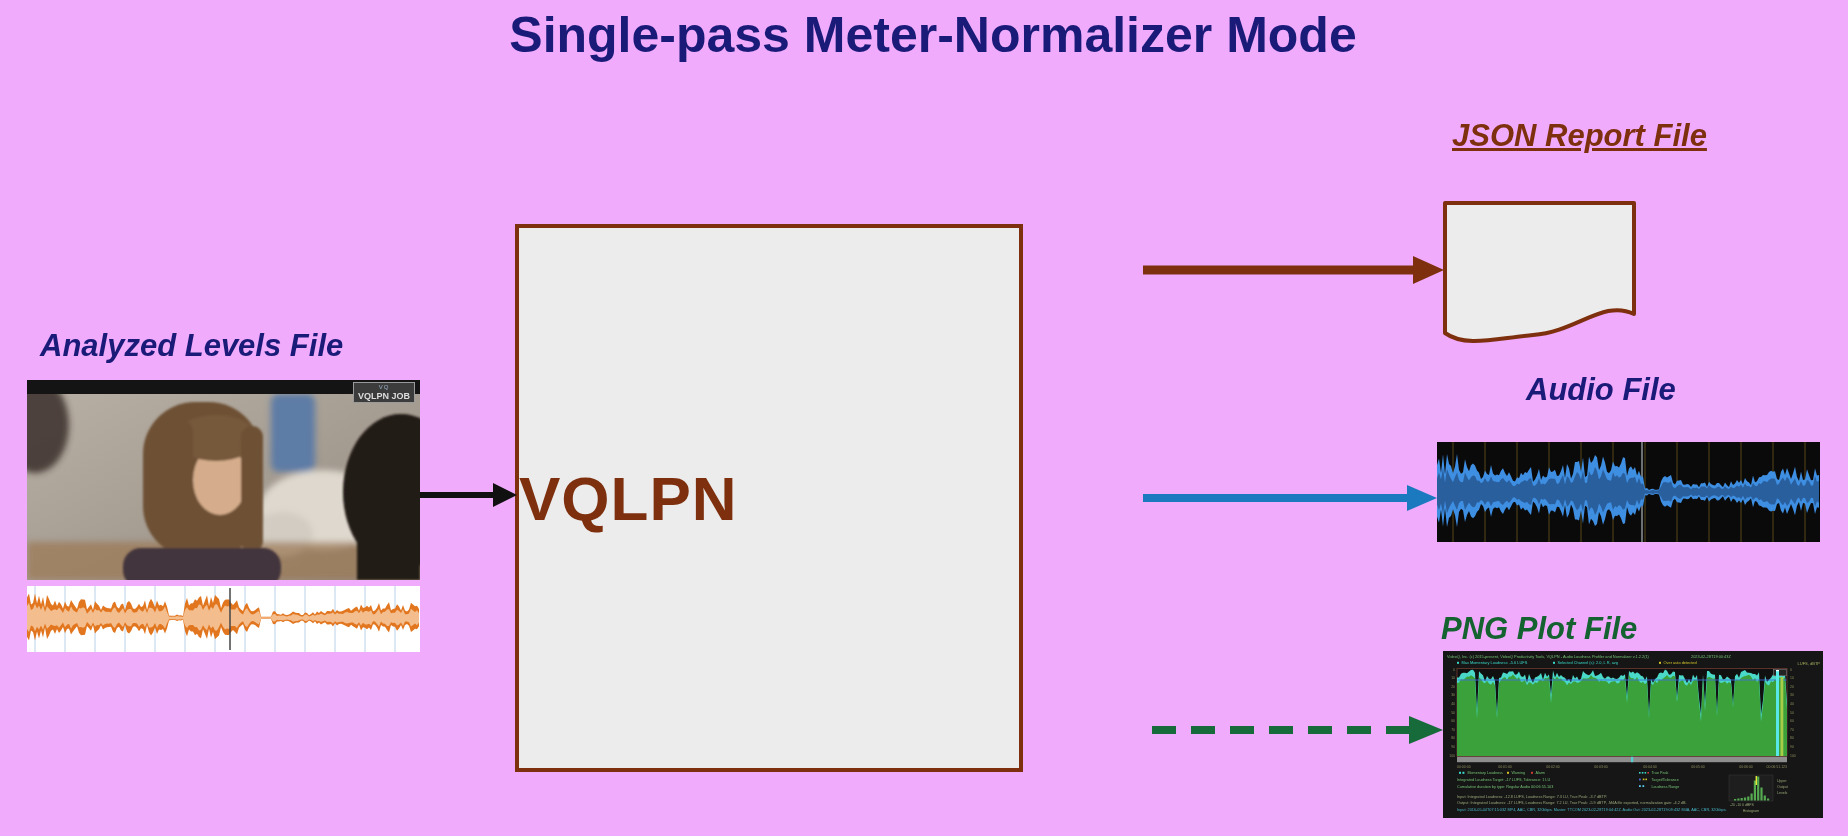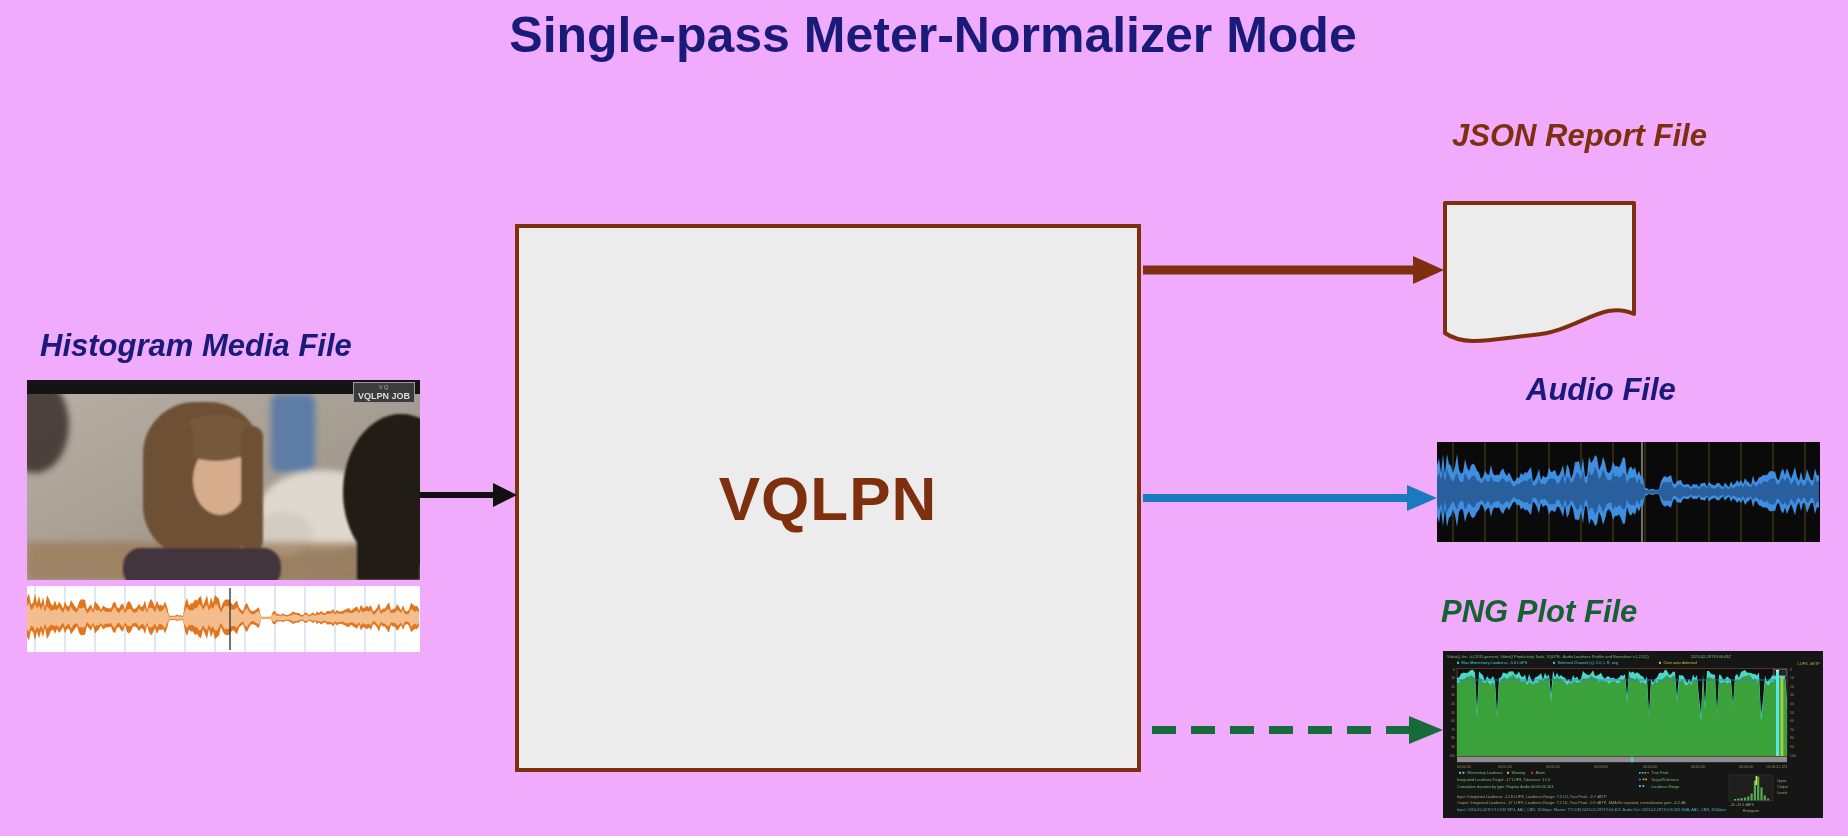--- a/index.html
+++ b/index.html
@@ -14,42 +14,42 @@
   .title{position:absolute;left:0;top:6px;width:100%;text-align:center;
          font-size:50px;font-weight:bold;color:var(--navy);margin:0;}
   .file-label{position:absolute;font-size:31px;font-weight:bold;font-style:italic;white-space:nowrap;}
   .c-navy{color:var(--navy);} .c-brown{color:var(--brown);} .c-green{color:var(--green-label);}
   .thumb{position:absolute;left:27px;top:380px;width:393px;height:200px;}
   .thumb svg{display:block;}
   .badge{position:absolute;top:2px;right:5px;background:#3c3c3c;border:1px solid #9a9a9a;
          color:#ddd;font-size:9px;font-weight:bold;padding:1px 4px;line-height:1.15;text-align:center;}
   .badge .micro{display:block;font-size:6px;color:#9ab0c8;font-weight:normal;letter-spacing:1px;}
   .wave-orange{position:absolute;left:27px;top:586px;}
-  .vq-box{position:absolute;left:515px;top:224px;width:626px;height:548px;background:var(--box-fill);
-          border:4px solid var(--brown);box-sizing:border-box;display:flex;align-items:center;justify-content:center;}
+  .vq-box{position:absolute;left:515px;top:224px;width:508px;height:548px;background:var(--box-fill);
+          border:4px solid var(--brown);box-sizing:border-box;display:flex;align-items:center;}
   .vq-box span{font-size:62px;font-weight:bold;color:var(--brown);letter-spacing:1px;}
   .arrows{position:absolute;left:0;top:0;pointer-events:none;}
   .st-black{stroke:#101010;} .fl-black{fill:#101010;}
   .st-brown{stroke:var(--brown);} .fl-brown{fill:var(--brown);}
   .st-blue{stroke:var(--blue);} .fl-blue{fill:var(--blue);}
   .st-green{stroke:var(--green);} .fl-green{fill:var(--green);}
   .doc-icon{position:absolute;left:1442px;top:200px;}
   .doc-path{fill:var(--box-fill);stroke:var(--brown);stroke-width:4;stroke-linejoin:round;}
   .wave-blue{position:absolute;left:1437px;top:442px;}
   .plot{position:absolute;left:1443px;top:651px;}
   .plot text{font-family:"Liberation Sans",sans-serif;}
 </style>
 </head>
 <body>
 
 <div class="canvas">
 
   <h1 class="title">Single-pass Meter-Normalizer Mode</h1>
 
-  <div class="file-label c-navy" style="left:40px;top:328px;">Histogram Media File</div>
+  <div class="file-label c-navy" style="left:40px;top:328px;">Analyzed Levels File</div>
 
   <div class="thumb">
     <svg width="393" height="200" viewBox="0 0 393 200">
       <defs>
         <filter id="b1">
             <feGaussianBlur stdDeviation="1"></feGaussianBlur>
           </filter>
         <filter id="b3">
             <feGaussianBlur stdDeviation="3"></feGaussianBlur>
           </filter>
@@ -124,21 +124,21 @@
     <g>
       <line x1="1143" y1="498" x2="1411" y2="498" class="st-blue" stroke-width="8"></line>
       <polygon points="1407,485 1437,498 1407,511" class="fl-blue"></polygon>
     </g>
     <g>
       <line x1="1152" y1="730" x2="1412" y2="730" class="st-green" stroke-width="8" stroke-dasharray="24 15"></line>
       <polygon points="1409,716 1443,730 1409,744" class="fl-green"></polygon>
     </g>
   </svg>
 
-  <div class="file-label c-brown" style="left:1452px;top:118px;">JSON Report File</div>
+  <div class="file-label c-brown" style="left:1452px;top:118px;text-decoration:underline;">JSON Report File</div>
   <svg class="doc-icon" width="196" height="152" viewBox="0 0 196 152">
     <path class="doc-path" d="M3,3 H192 V114 C161,99 135,132 91,135 C55,138 24,148 3,133 Z"></path>
   </svg>
 
   <div class="file-label c-navy" style="left:1526px;top:372px;">Audio File</div>
   <svg class="wave-blue" width="383" height="100">
     <rect width="383" height="100" fill="#0a0a0a"></rect>
     <g id="bg2">
         <line x1="16" y1="0" x2="16" y2="100" stroke="#564617" stroke-width="1"></line>
         <line x1="48" y1="0" x2="48" y2="100" stroke="#564617" stroke-width="1"></line>
@@ -151,21 +151,21 @@
         <line x1="272" y1="0" x2="272" y2="100" stroke="#564617" stroke-width="1"></line>
         <line x1="304" y1="0" x2="304" y2="100" stroke="#564617" stroke-width="1"></line>
         <line x1="336" y1="0" x2="336" y2="100" stroke="#564617" stroke-width="1"></line>
         <line x1="368" y1="0" x2="368" y2="100" stroke="#564617" stroke-width="1"></line>
       </g>
     <line x1="205" y1="0" x2="205" y2="100" stroke="#cfd8df" stroke-width="1"></line>
     <polygon id="bw1" style="fill:var(--wave-blue)" points="0,23.2 2,16.6 4,30.9 6,12.2 8,32.5 10,12.0 12,22.1 14,24.1 16,31.2 18,24.6 20,11.9 22,28.1 24,31.8 26,30.2 28,17.3 30,25.1 32,29.2 34,23.3 36,21.4 38,23.6 40,28.6 42,30.8 44,36.9 46,34.9 48,28.4 50,31.9 52,33.0 54,23.1 56,31.6 58,33.5 60,32.4 62,33.3 64,28.8 66,26.2 68,31.1 70,33.9 72,30.2 74,34.3 76,38.7 78,39.4 80,35.3 82,36.3 84,30.7 86,33.3 88,29.9 90,31.1 92,27.8 94,24.9 96,39.7 98,37.5 100,33.3 102,26.7 104,38.1 106,33.5 108,35.6 110,34.7 112,25.3 114,30.0 116,29.6 118,27.7 120,33.9 122,33.6 124,29.1 126,23.1 128,35.9 130,22.0 132,26.2 134,36.4 136,31.9 138,20.0 140,20.0 142,18.9 144,29.8 146,15.5 148,35.1 150,33.7 152,14.5 154,21.0 156,18.4 158,13.1 160,15.2 162,28.1 164,23.7 166,14.4 168,20.5 170,29.7 172,31.3 174,28.3 176,19.5 178,24.2 180,23.9 182,25.4 184,21.4 186,15.3 188,16.1 190,33.8 192,26.5 194,24.2 196,27.9 198,24.9 200,33.4 202,28.7 204,34.7 206,34.5 208,46.5 210,46.0 212,48.0 214,47.0 216,46.8 218,47.8 220,47.7 222,47.3 224,39.6 226,35.6 228,34.0 230,35.5 232,34.3 234,32.9 236,40.7 238,42.6 240,38.8 242,38.4 244,38.1 246,42.6 248,42.8 250,42.1 252,42.6 254,45.0 256,42.1 258,42.6 260,42.5 262,45.2 264,41.3 266,41.2 268,40.6 270,44.9 272,39.7 274,41.9 276,43.1 278,43.5 280,40.9 282,41.1 284,43.3 286,45.3 288,40.5 290,43.2 292,44.9 294,39.2 296,43.0 298,41.6 300,38.1 302,40.7 304,37.9 306,42.2 308,35.9 310,39.2 312,40.5 314,43.1 316,33.4 318,40.3 320,39.3 322,35.3 324,34.9 326,33.1 328,33.2 330,32.9 332,29.9 334,28.8 336,29.7 338,29.3 340,37.0 342,37.9 344,29.8 346,26.5 348,33.1 350,26.1 352,31.2 354,36.9 356,31.6 358,24.7 360,35.1 362,39.0 364,29.4 366,38.0 368,37.4 370,27.2 372,32.9 374,38.2 376,37.9 378,26.2 380,33.5 382,32.9 382,65.8 380,65.2 378,71.9 376,61.2 374,60.9 372,65.8 370,71.0 368,61.6 366,61.0 364,69.0 362,60.1 360,63.7 358,73.3 356,66.9 354,62.1 352,67.3 350,72.0 348,65.6 346,71.6 344,68.6 342,61.1 340,62.0 338,69.1 336,68.7 334,69.5 332,68.5 330,65.7 328,65.4 326,65.5 324,63.9 322,63.5 320,59.8 318,59.0 316,65.2 314,56.3 312,58.7 310,60.0 308,62.9 306,57.2 304,61.1 302,58.6 300,60.9 298,57.8 296,56.4 294,59.9 292,54.7 290,56.3 288,58.7 286,54.3 284,56.2 282,58.2 280,58.4 278,56.0 276,56.4 274,57.4 272,59.4 270,54.7 268,58.7 266,58.1 264,58.0 262,54.4 260,56.9 258,56.8 256,57.3 254,54.6 252,56.8 250,57.3 248,56.6 246,56.8 244,60.9 242,60.6 240,60.3 238,56.8 236,58.5 234,65.7 232,64.4 230,63.3 228,64.7 226,63.2 224,59.6 222,52.5 220,52.1 218,52.0 216,52.9 214,52.7 212,51.8 210,53.6 208,53.2 206,64.2 204,64.1 202,69.6 200,65.3 198,73.1 196,70.3 194,73.7 192,71.6 190,64.9 188,81.2 186,82.0 184,76.3 182,72.6 180,74.0 178,73.7 176,78.1 174,70.0 172,67.2 170,68.7 168,77.1 166,82.7 164,74.2 162,70.1 160,82.0 158,84.0 156,79.1 154,76.7 152,82.6 150,65.0 148,63.7 146,81.8 144,68.6 142,78.6 140,77.6 138,77.6 136,66.7 134,62.6 132,71.9 130,75.8 128,63.0 126,74.7 124,69.2 122,65.1 120,64.8 118,70.5 116,68.8 114,68.4 112,72.7 110,64.1 108,63.2 106,65.2 104,61.0 102,71.4 100,65.3 98,61.5 96,59.5 94,73.1 92,70.4 90,67.4 88,68.5 86,65.4 84,67.7 82,62.6 80,63.5 78,59.8 76,60.4 74,64.4 72,68.2 70,64.8 68,67.4 66,71.9 64,69.5 62,65.3 60,66.2 58,65.2 56,66.9 54,74.7 52,65.6 50,66.7 48,69.9 46,63.9 44,62.0 42,67.7 40,69.7 38,74.3 36,76.3 34,74.6 32,69.1 30,72.9 28,80.1 26,68.2 24,66.7 22,70.1 20,85.0 18,73.3 16,67.3 14,73.9 12,75.7 10,85.0 8,66.1 6,84.7 4,67.6 2,80.7 0,74.6"></polygon>
     <polygon id="bw2" style="fill:var(--wave-blue-dark)" points="0,36.4 2,30.4 4,37.6 6,25.8 8,40.7 10,27.0 12,32.6 14,36.8 16,40.3 18,35.0 20,30.6 22,38.1 24,40.2 26,40.1 28,30.6 30,34.9 32,38.6 34,35.3 36,33.4 38,34.0 40,38.8 42,38.5 44,41.3 46,40.0 48,36.0 50,39.7 52,39.5 54,34.6 56,38.9 58,39.5 60,39.9 62,40.2 64,37.3 66,35.9 68,38.8 70,40.6 72,37.9 74,40.9 76,44.1 78,43.9 80,41.5 82,42.4 84,40.2 86,39.2 88,38.0 90,39.5 92,36.8 94,36.1 96,43.4 98,43.7 100,41.6 102,36.4 104,42.6 106,41.5 108,42.6 110,40.1 112,37.0 114,36.6 116,36.8 118,36.7 120,41.9 122,41.2 124,36.8 126,32.9 128,42.4 130,34.3 132,36.0 134,40.9 136,39.7 138,34.3 140,30.1 142,32.3 144,37.6 146,28.3 148,41.1 150,40.7 152,29.1 154,33.5 156,31.8 158,25.0 160,28.9 162,37.4 164,34.2 166,27.6 168,32.3 170,37.3 172,38.2 174,38.8 176,30.3 178,34.9 180,33.2 182,35.8 184,34.6 186,30.7 188,31.9 190,41.3 192,37.1 194,35.8 196,35.8 198,34.7 200,41.5 202,35.8 204,42.1 206,41.5 208,48.2 210,48.0 212,48.7 214,48.4 216,47.8 218,48.6 220,48.6 222,48.1 224,44.5 226,40.4 228,40.1 230,40.6 232,40.7 234,39.3 236,45.0 238,46.3 240,44.2 242,42.8 244,42.8 246,45.3 248,45.2 250,45.0 252,45.6 254,47.3 256,45.4 258,46.1 260,45.5 262,47.0 264,44.4 266,44.6 268,44.6 270,46.6 272,43.2 274,45.2 276,46.2 278,46.5 280,45.2 282,44.6 284,46.5 286,46.9 288,44.2 290,46.3 292,46.9 294,44.4 296,46.3 298,45.4 300,43.4 302,44.7 304,42.5 306,45.8 308,41.2 310,44.2 312,44.0 314,45.4 316,41.0 318,43.8 320,44.2 322,41.1 324,42.2 326,39.4 328,39.1 330,40.2 332,37.9 334,36.4 336,36.5 338,36.8 340,43.1 342,41.8 344,37.8 346,35.5 348,39.2 350,34.7 352,37.2 354,42.8 356,39.6 358,36.6 360,42.4 362,44.0 364,39.1 366,43.7 368,43.5 370,37.9 372,39.1 374,43.6 376,43.6 378,34.1 380,39.9 382,38.4 382,60.7 380,59.3 378,64.6 376,55.9 374,55.8 372,60.0 370,61.1 368,56.0 366,55.8 364,60.0 362,55.6 360,57.0 358,62.3 356,59.6 354,56.6 352,61.8 350,64.1 348,60.0 346,63.3 344,61.2 342,57.5 340,56.3 338,62.2 336,62.4 334,62.5 332,61.2 330,59.0 328,60.0 326,59.7 324,57.2 322,58.2 320,55.4 318,55.7 316,58.3 314,54.2 312,55.5 310,55.3 308,58.1 306,53.8 304,56.9 302,54.9 300,56.0 298,54.2 296,53.4 294,55.2 292,52.9 290,53.4 288,55.3 286,52.9 284,53.2 282,55.0 280,54.5 278,53.2 276,53.5 274,54.4 272,56.3 270,53.2 268,54.9 266,55.0 264,55.1 262,52.8 260,54.1 258,53.6 256,54.2 254,52.5 252,54.0 250,54.6 248,54.4 246,54.3 244,56.6 242,56.7 240,55.3 238,53.4 236,54.6 234,59.8 232,58.5 230,58.7 228,59.1 226,58.8 224,55.1 222,51.7 220,51.3 218,51.3 216,52.0 214,51.5 212,51.2 210,51.9 208,51.6 206,57.8 204,57.2 202,63.1 200,57.8 198,64.1 196,63.1 194,63.1 192,61.9 190,58.0 188,66.6 186,67.7 184,64.2 182,63.1 180,65.5 178,63.9 176,68.1 174,60.3 172,60.8 170,61.7 168,66.3 166,70.6 164,64.6 162,61.6 160,69.4 158,73.0 156,66.8 154,65.2 152,69.2 150,58.5 148,58.2 146,70.0 144,61.4 142,66.3 140,68.3 138,64.4 136,59.5 134,58.4 132,62.8 130,64.5 128,57.0 126,65.8 124,62.1 122,58.1 120,57.4 118,62.2 116,62.1 114,62.3 112,62.0 110,59.1 108,56.8 106,57.8 104,56.8 102,62.5 100,57.7 98,55.8 96,56.1 94,62.8 92,62.2 90,59.7 88,61.1 86,60.0 84,59.0 82,57.0 80,57.8 78,55.6 76,55.4 74,58.4 72,61.1 70,58.7 68,60.3 66,63.0 64,61.7 62,59.0 60,59.3 58,59.7 56,60.2 54,64.2 52,59.6 50,59.5 48,62.9 46,59.2 44,58.0 42,60.6 40,60.3 38,64.7 36,65.3 34,63.5 32,60.5 30,63.9 28,67.9 26,59.1 24,59.0 22,61.0 20,67.9 18,63.8 16,58.9 14,62.2 12,66.0 10,71.2 8,58.6 6,72.3 4,61.4 2,68.0 0,62.5"></polygon>
   </svg>
 
-  <div class="file-label c-green" style="left:1441px;top:594px;text-align:center;">PNG Plot File</div>
+  <div class="file-label c-green" style="left:1441px;top:611px;text-align:center;">PNG Plot File</div>
 
   <svg class="plot" width="380" height="167" viewBox="0 0 380 167">
     <rect width="380" height="167" fill="#161616"></rect>
     <text x="4" y="7" font-size="3.9" fill="#74c274">VideoQ, Inc. (c) 2015-present, VideoQ Productivity Tools, VQLPN - Audio Loudness Profiler and Normalizer v.1.2.2(1)</text>
     <text x="248" y="7" font-size="3.9" fill="#74c274">2023-02-28T19:00:43Z</text>
     <text x="377" y="13.5" font-size="4" fill="#a8b060" text-anchor="end">LUFS, dBTP</text>
     <rect x="14" y="10.8" width="2" height="2" fill="#3ad8c8"></rect>
     <text x="18.5" y="13.3" font-size="3.9" fill="#3ad8c8">Max Momentary Loudness: -5.6 LUFS</text>
     <rect x="110" y="10.8" width="2" height="2" fill="#3ad8c8"></rect>
     <text x="114.5" y="13.3" font-size="3.9" fill="#3ad8c8">Selected Channel (s): 2.0, L R, avg</text>

